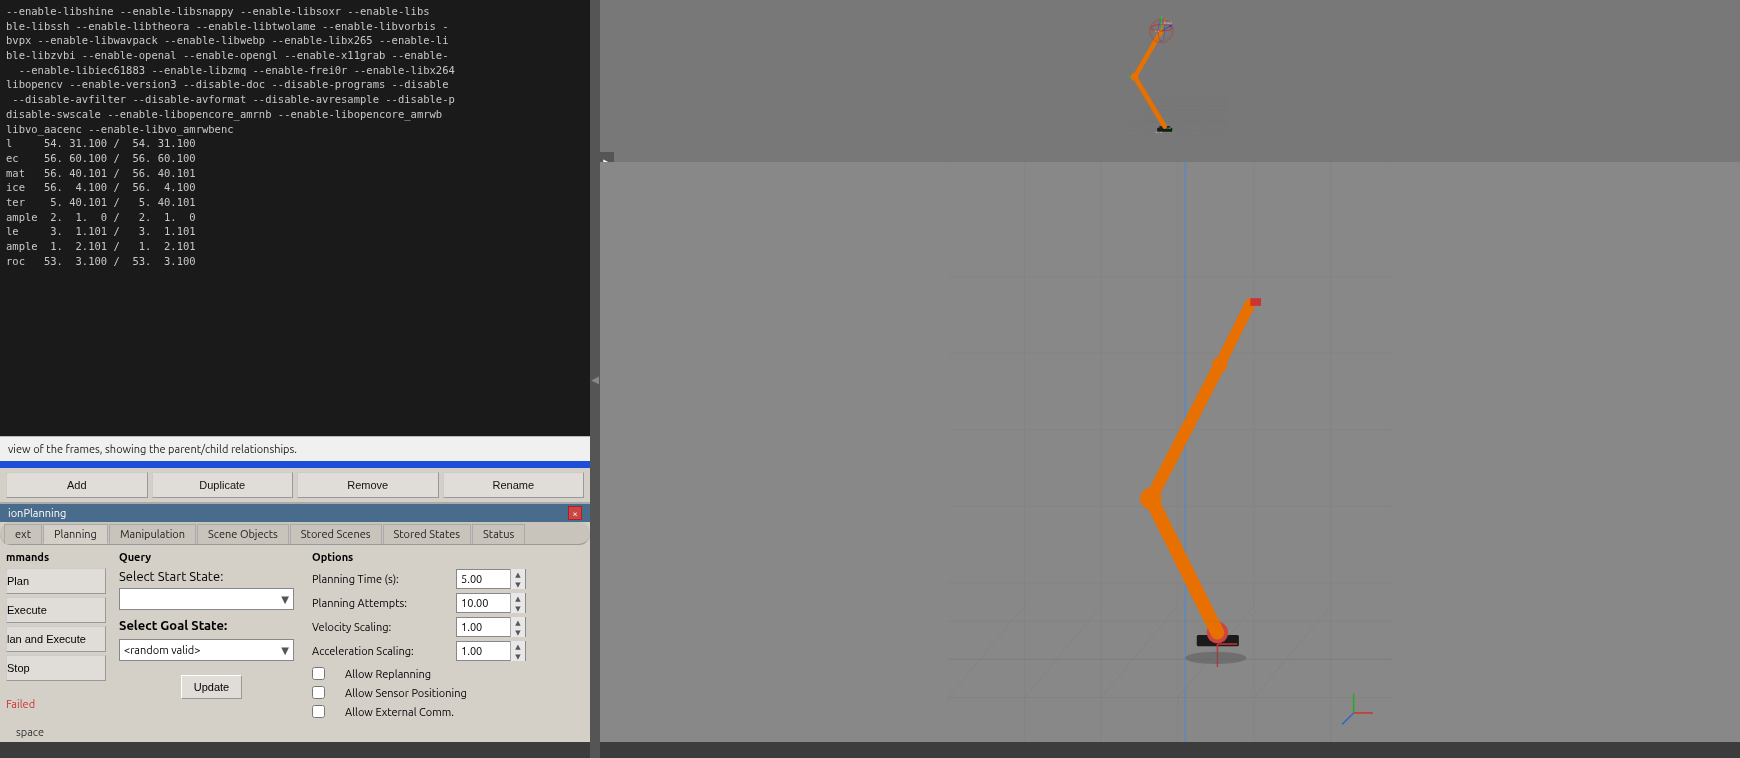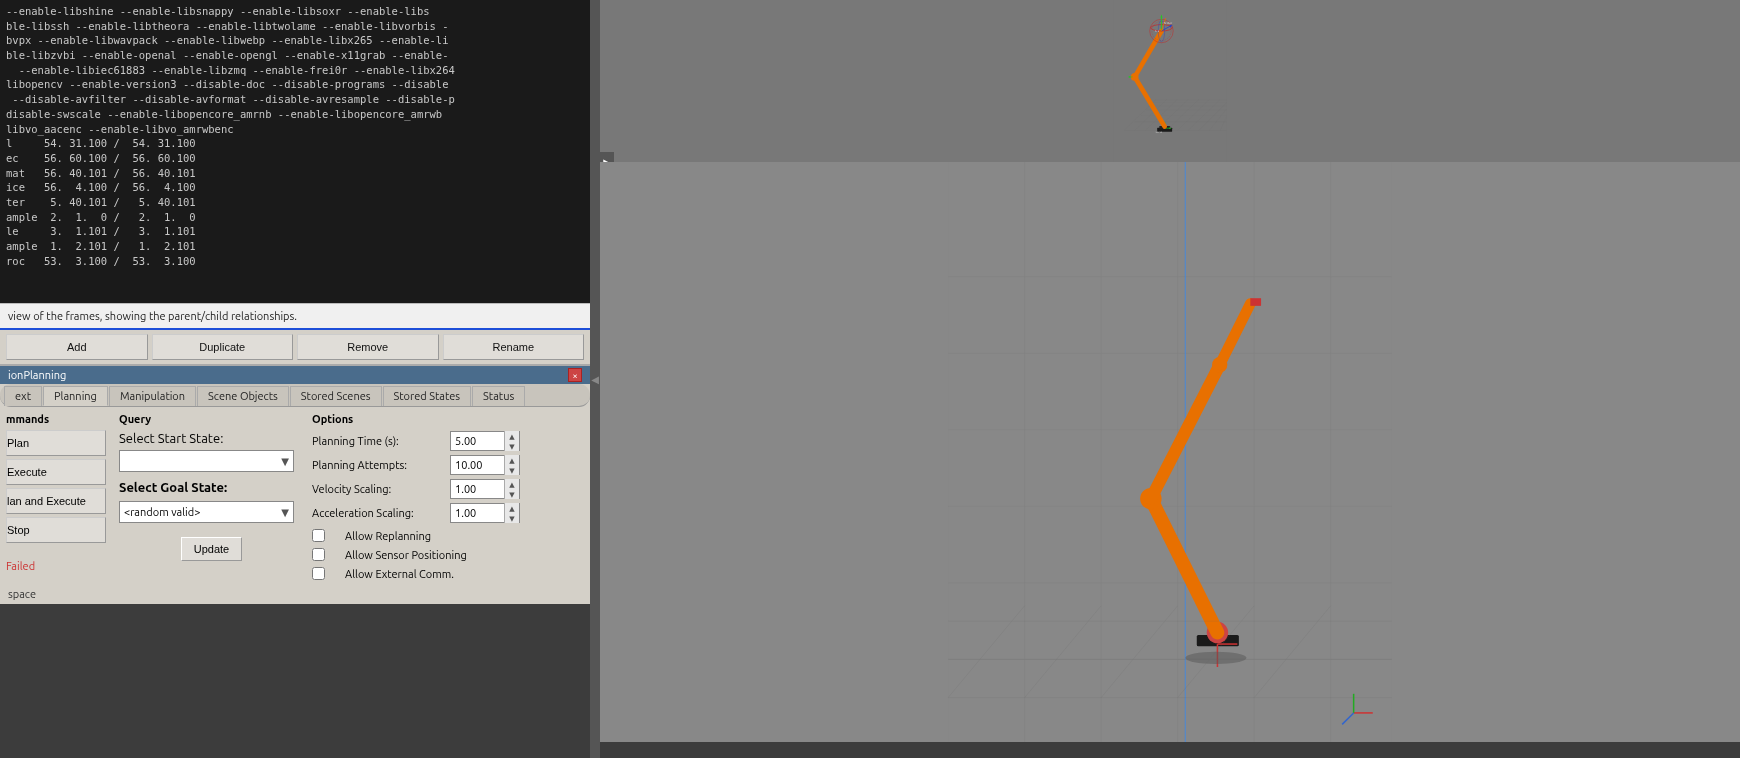--- a/index.html
+++ b/index.html
@@ -10,21 +10,21 @@
       font-family: 'Ubuntu', 'DejaVu Sans', Arial, sans-serif;
       font-size: 12px;
       background: #3c3c3c;
       display: flex;
       flex-direction: row;
     }
 
     
     #left-panel {
       width: 590px;
-      height: 604px;
+      height: 742px;
       display: flex;
       flex-direction: column;
       background: #1e1e1e;
       flex-shrink: 0;
     }
 
     #terminal-area {
       flex: 1;
       background: #1a1a1a;
       color: #d0d0d0;
@@ -47,21 +47,21 @@
       font-size: 11px;
       border-top: 1px solid #bbb;
     }
 
     #button-bar {
       display: flex;
       flex-direction: row;
       background: #d4d0c8;
       padding: 4px 6px;
       gap: 4px;
-      border-top: 2px solid #1d4ed8;
+      border-top: 7px solid #1d4ed8;
     }
 
     .bar-btn {
       flex: 1;
       height: 26px;
       background: #e0ddd8;
       border: 1px solid #999;
       border-top-color: #ccc;
       border-left-color: #ccc;
       color: #111;
@@ -223,21 +223,21 @@
 
     .options-label {
       font-weight: bold;
       font-size: 11px;
       margin-bottom: 2px;
     }
 
     .option-row {
       display: flex;
       align-items: center;
-      gap: 8px;
+      gap: 14px;
       font-size: 11px;
     }
 
     .option-key {
       min-width: 130px;
       font-size: 11px;
     }
 
     .spinbox {
       display: flex;
@@ -492,21 +492,21 @@
           <span>Allow Sensor Positioning</span>
         </div>
         <div class="checkbox-row">
           <input type="checkbox" style="">
           <span>Allow External Comm.</span>
         </div>
       </div>
 
     </div>
 
-    <div style="padding: 2px 8px 4px; font-size:11px; color:#333;">
+    <div style="padding: 2px 16px 4px; font-size:11px; color:#333;">
       <span>space</span>
     </div>
   </div>
 </div>
 
 <div id="divider">
   <span>◀</span>
 </div>
 
 <div id="viewports">

